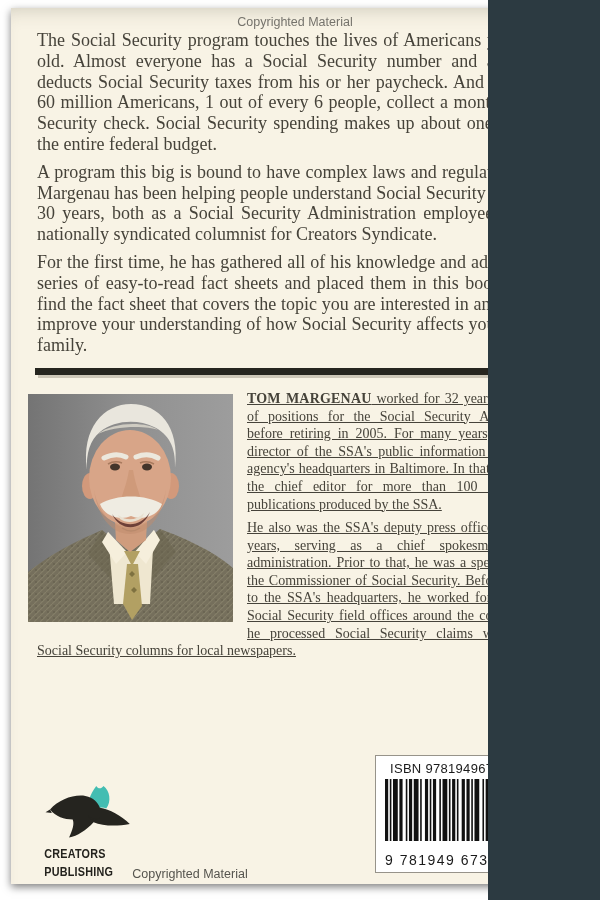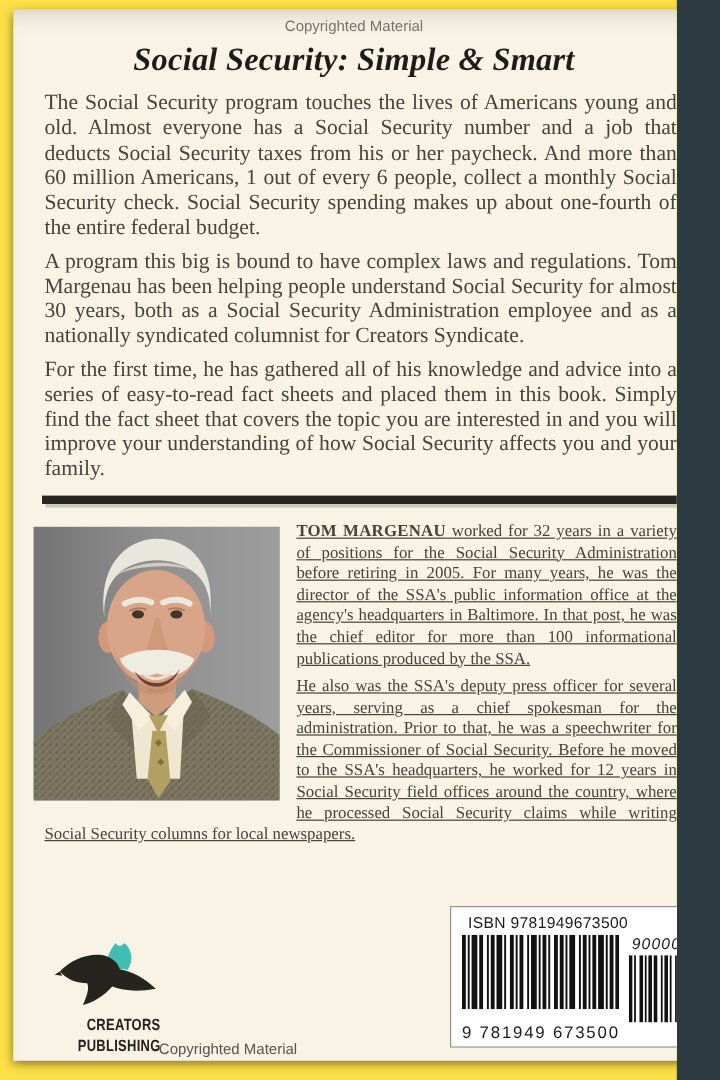--- a/index.html
+++ b/index.html
@@ -1,34 +1,34 @@
 <!DOCTYPE html>
 <html><head>
 <meta charset="utf-8">
 <style>
   html,body{margin:0;padding:0;background:#2c3a41;}
-  .stage{position:relative;width:564px;height:900px;background:#fde047;overflow:hidden;
+  .stage{position:relative;width:488px;height:900px;background:#ffffff;overflow:hidden;
          font-family:"Liberation Serif",serif;}
   .cover{position:absolute;left:11px;top:8px;width:568px;height:876px;background:#f8f3e5;
          box-shadow:0 3px 8px rgba(0,0,0,.5), inset 0 14px 20px -14px rgba(60,55,40,.25);}
   .wm{font-family:"Liberation Sans",sans-serif;font-size:12.5px;text-align:center;}
   .wm-top{color:#75736c;padding:7px 0 1px;}
   .wm-bottom{position:absolute;left:0;right:210px;bottom:3px;color:#55544e;text-align:center;}
   .title{font-size:27px;font-weight:bold;font-style:italic;color:#1d1c18;text-align:center;
          margin:4px 0 10px;letter-spacing:.2px;}
   .content{padding:0 15px 0 26px;}
   .body p{margin:0 0 7px;font-size:18px;line-height:20.8px;color:#46433a;text-align:justify;}
   .rule{height:7px;background:#26251f;margin:12px 0 0 -2px;width:calc(100% + 4px);
         box-shadow:3px 3px 0 rgba(125,118,100,.35);}
   .bio{margin-top:15px;}
   .bio p{margin:0 0 6px;font-size:14px;line-height:17.6px;color:#46433a;text-align:justify;text-decoration:underline;}
   .bio-name{font-weight:bold;letter-spacing:.2px;}
   .photo{float:left;width:205px;height:228px;margin:4px 14px 4px -9px;background:#8b8b8b;}
   .photo svg{display:block;}
-  .logo{position:absolute;left:22px;top:777px;width:112px;text-align:right;}
+  .logo{position:absolute;left:22px;top:777px;width:112px;text-align:left;}
   .logo svg{display:block;margin:0 auto;}
   .logo-text{font-family:"Liberation Sans",sans-serif;font-weight:700;font-size:13.5px;
              line-height:15px;color:#23221d;transform:scaleX(.8);transform-origin:50% 0;
              letter-spacing:.3px;margin-top:3px;}
   .barcode{position:absolute;left:364px;top:747px;width:198px;height:118px;background:#ffffff;
            border:1px solid #97938a;box-sizing:border-box;
            font-family:"Liberation Sans",sans-serif;color:#1a1a1a;}
   .isbn-label{font-size:13px;margin:5px 0 3px 14px;letter-spacing:.3px;}
   .bc-row{display:flex;padding:0 7px 0 9px;}
   .bc-main{width:131px;}
@@ -39,21 +39,20 @@
   .bc-supp svg{display:block;margin:0 auto;}
 </style>
 </head>
 <body>
 
 <div class="stage">
   <div class="cover">
 
     <div class="wm wm-top">Copyrighted Material</div>
 
-    <h1 class="title">Social Security: Simple &amp; Smart</h1>
 
     <div class="content">
       <div class="body">
         <p>The Social Security program touches the lives of Americans young and old. Almost everyone has a Social Security number and a job that deducts Social Security taxes from his or her paycheck. And more than 60 million Americans, 1 out of every 6 people, collect a monthly Social Security check. Social Security spending makes up about one-fourth of the entire federal budget.</p>
         <p>A program this big is bound to have complex laws and regulations. Tom Margenau has been helping people understand Social Security for almost 30 years, both as a Social Security Administration employee and as a nationally syndicated columnist for Creators Syndicate.</p>
         <p>For the first time, he has gathered all of his knowledge and advice into a series of easy-to-read fact sheets and placed them in this book. Simply find the fact sheet that covers the topic you are interested in and you will improve your understanding of how Social Security affects you and your family.</p>
       </div>
 
       <div class="rule"></div>
 

